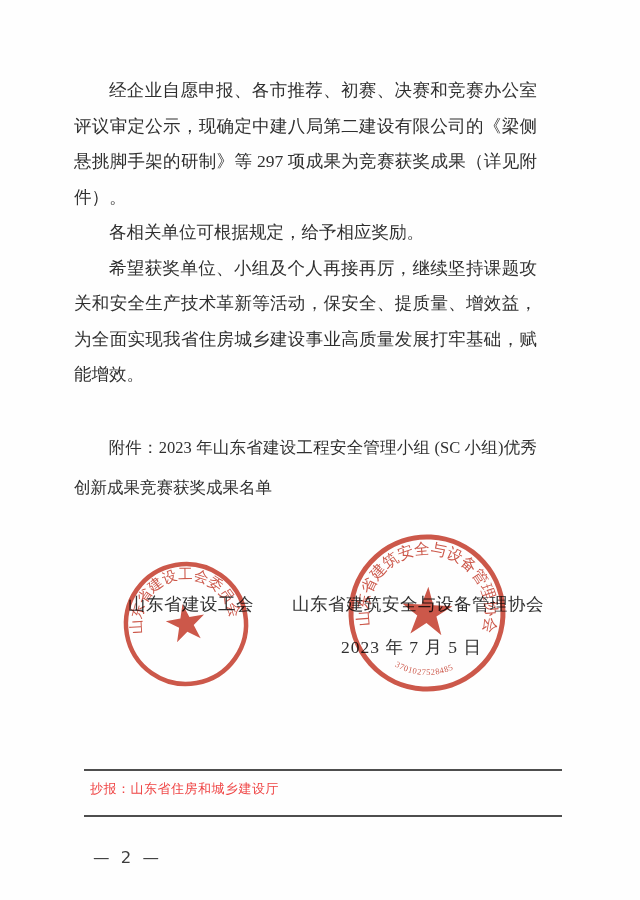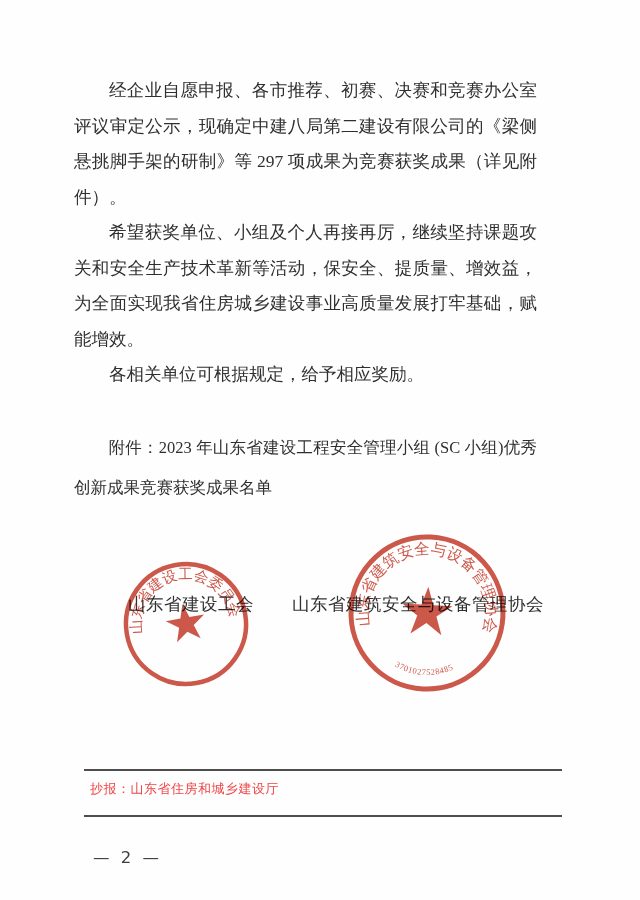--- a/index.html
+++ b/index.html
@@ -27,27 +27,28 @@
   .cc-line{position:absolute;left:90px;top:780px;font-size:13px;letter-spacing:0.5px;color:#ef4444;}
   .page-number{position:absolute;left:93px;top:848px;font-size:16.5px;letter-spacing:3px;color:#3d3d3d;font-family:"DejaVu Sans","Liberation Sans",sans-serif;}
 </style>
 </head>
 <body>
 
 <div class="page">
 
   <div class="body-text">
     <p class="para">经企业自愿申报、各市推荐、初赛、决赛和竞赛办公室评议审定公示，现确定中建八局第二建设有限公司的《梁侧悬挑脚手架的研制》等 297 项成果为竞赛获奖成果（详见附件）。</p>
+    <p class="para">各相关单位可根据规定，给予相应奖励。</p>
     <p class="para">希望获奖单位、小组及个人再接再厉，继续坚持课题攻关和安全生产技术革新等活动，保安全、提质量、增效益，为全面实现我省住房城乡建设事业高质量发展打牢基础，赋能增效。</p>
-    <p class="para">各相关单位可根据规定，给予相应奖励。</p>
     <p class="para attachment">附件：2023 年山东省建设工程安全管理小组 (SC&nbsp;小组)优秀创新成果竞赛获奖成果名单</p>
   </div>
 
   <div class="sig-text sig-left">山东省建设工会</div>
   <div class="sig-text sig-right">山东省建筑安全与设备管理协会</div>
+  <div class="sig-text sig-date">2023 年 7 月 5 日</div>
 
   <svg class="seal seal-left" viewBox="-75 -75 150 150">
     <defs>
       <path id="arcL" d="M -38.97 22.5 A 45 45 0 1 1 38.97 22.5" fill="none"></path>
     </defs>
     <circle r="60" fill="none" stroke="#c43a2a" stroke-width="4.5"></circle>
     <polygon fill="#c43a2a" transform="scale(0.85)" points="0,-24 5.39,-7.42 22.83,-7.42 8.72,2.83 14.11,19.42 0,9.17 -14.11,19.42 -8.72,2.83 -22.83,-7.42 -5.39,-7.42"></polygon>
     <text font-size="14.5" fill="#c43a2a">
       <textPath href="#arcL" startOffset="50%" text-anchor="middle">山东省建设工会委员会</textPath>
     </text>

